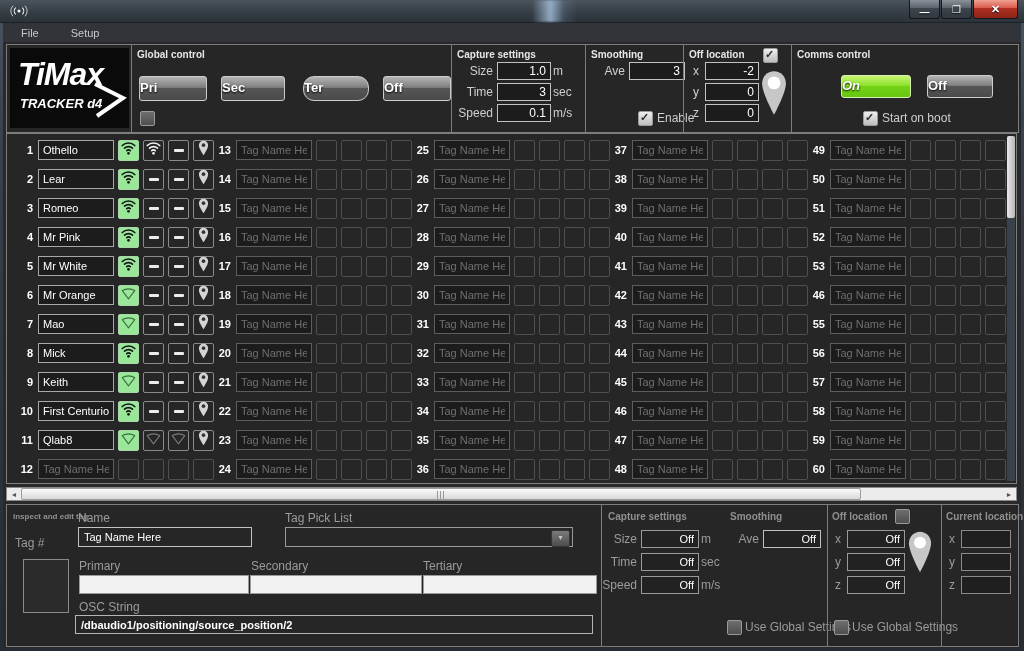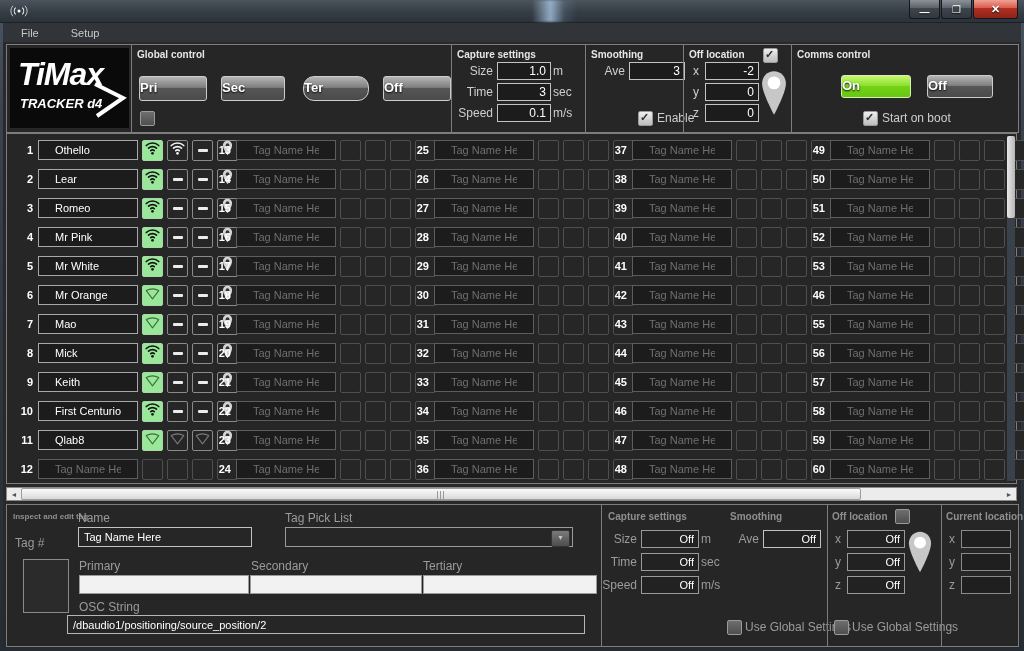--- a/index.html
+++ b/index.html
@@ -46,36 +46,36 @@
   .cb{position:absolute;width:13px;height:13px;border:1px solid #9a9a9a;
     background:linear-gradient(180deg,#6e6e6e,#4f4f4f);border-radius:2px;}
   .cb.checked{background:linear-gradient(180deg,#efefef,#bdbdbd);}
   .cb.checked::after{content:"✓";color:#2f2f2f;font-size:11px;font-weight:bold;
     position:absolute;left:1px;top:-1px;}
   .gbtn{position:absolute;height:23px;border:1px solid #cdcdcd;border-radius:3px;
     background:linear-gradient(180deg,#b4b4b4,#7f7f7f 45%,#565656 50%,#4a4a4a);
     color:#fff;font-size:13px;font-weight:bold;text-align:left;line-height:22px;
     text-shadow:0 1px 2px #000;}
   .btn-on{background:linear-gradient(180deg,#c8f573,var(--accent-green,#8ce22e) 45%,#74d217 50%,#67c610);
-    border-color:#d6f0b2;}
+    border-color:#d6f0b2;font-style:italic;}
   
   .logo{position:absolute;left:3px;top:3px;width:119px;height:80px;background:#0a0a0a;
     color:#fff;overflow:hidden;}
   .logo-timax{position:absolute;left:8px;top:8px;font-size:32px;font-weight:bold;
     font-style:italic;letter-spacing:-1px;}
   .logo-sub{position:absolute;left:10px;top:48px;font-size:13px;font-weight:bold;font-style:italic;}
   
   #tag-grid{position:absolute;left:6px;top:133px;width:1011px;height:351px;
     background:#262626;border:1px solid #7d7d7d;box-sizing:border-box;
     display:flex;padding:5px 0 0 0;}
   .tcol{width:198px;flex:none;padding-left:6px;box-sizing:border-box;}
   .trow{display:flex;align-items:center;height:22px;margin-bottom:7px;}
   .tnum{width:20px;text-align:right;color:#fff;font-size:11px;font-weight:bold;flex:none;}
   .tname{width:66px;height:18px;flex:none;margin-left:5px;background:#1c1c1c;
-    border:1px solid #a8a8a8;color:#fff;font-size:11px;padding:0 16px;
+    border:1px solid #a8a8a8;color:#fff;font-size:11px;padding:0 4px;
     font-family:"Liberation Sans",sans-serif;}
   .tname.empty{border-color:#5d5d5d;}
   .tname::placeholder{color:#6f6f6f;}
   .tbtn{width:19px;height:19px;flex:none;margin-left:4px;background:#262626;
     border:1px solid #8a8a8a;border-radius:2px;display:flex;align-items:center;justify-content:center;}
   .tbtn.green{background:var(--tag-green,#97e897);border-color:#a8d8a8;}
   .tbtn.empty{border-color:#4f4f4f;}
   .dash{width:10px;height:3px;background:#ececec;border-radius:1px;}
   .vscroll{position:absolute;right:1px;top:2px;width:8px;height:345px;background:#39414a;}
   .vthumb{position:absolute;left:0;top:0;width:8px;height:82px;
@@ -915,21 +915,21 @@
   </div>
   <div class="fld-label dim" style="left:8px;top:31px;">Tag #</div>
   <div class="abs" style="left:16px;top:54px;width:44px;height:52px;background:#2b2b2b;border:1px solid #8a8a8a;"></div>
   <div class="fld-label dim" style="left:72px;top:54px;">Primary</div>
   <div class="fld-label dim" style="left:244px;top:54px;">Secondary</div>
   <div class="fld-label dim" style="left:416px;top:54px;">Tertiary</div>
   <div class="whitefield" style="left:72px;top:70px;width:168px;"></div>
   <div class="whitefield" style="left:243px;top:70px;width:170px;"></div>
   <div class="whitefield" style="left:416px;top:70px;width:172px;"></div>
   <div class="fld-label dim" style="left:72px;top:95px;">OSC String</div>
-  <input class="darkfield" style="left: 60px; top: 110px; width: 506px; height: 17px; border-color: rgb(181, 181, 181);" value="/dbaudio1/positioning/source_position/2">
+  <input class="darkfield" style="left: 68px; top: 110px; width: 506px; height: 17px; border-color: rgb(181, 181, 181); font-weight: bold;" value="/dbaudio1/positioning/source_position/2">
 
   <div class="vdiv" style="left:594px;"></div>
 
   <div class="dim-label" style="left:601px;top:6px;">Capture settings</div>
   <div class="fld-label dim" style="left:598px;top:27px;width:32px;text-align:right;">Size</div>
   <input class="offfield" style="left: 634px; top: 25px;" value="Off">
   <div class="fld-label dim" style="left:694px;top:27px;">m</div>
   <div class="fld-label dim" style="left:598px;top:50px;width:32px;text-align:right;">Time</div>
   <input class="offfield" style="left: 634px; top: 48px;" value="Off">
   <div class="fld-label dim" style="left:694px;top:50px;">sec</div>

